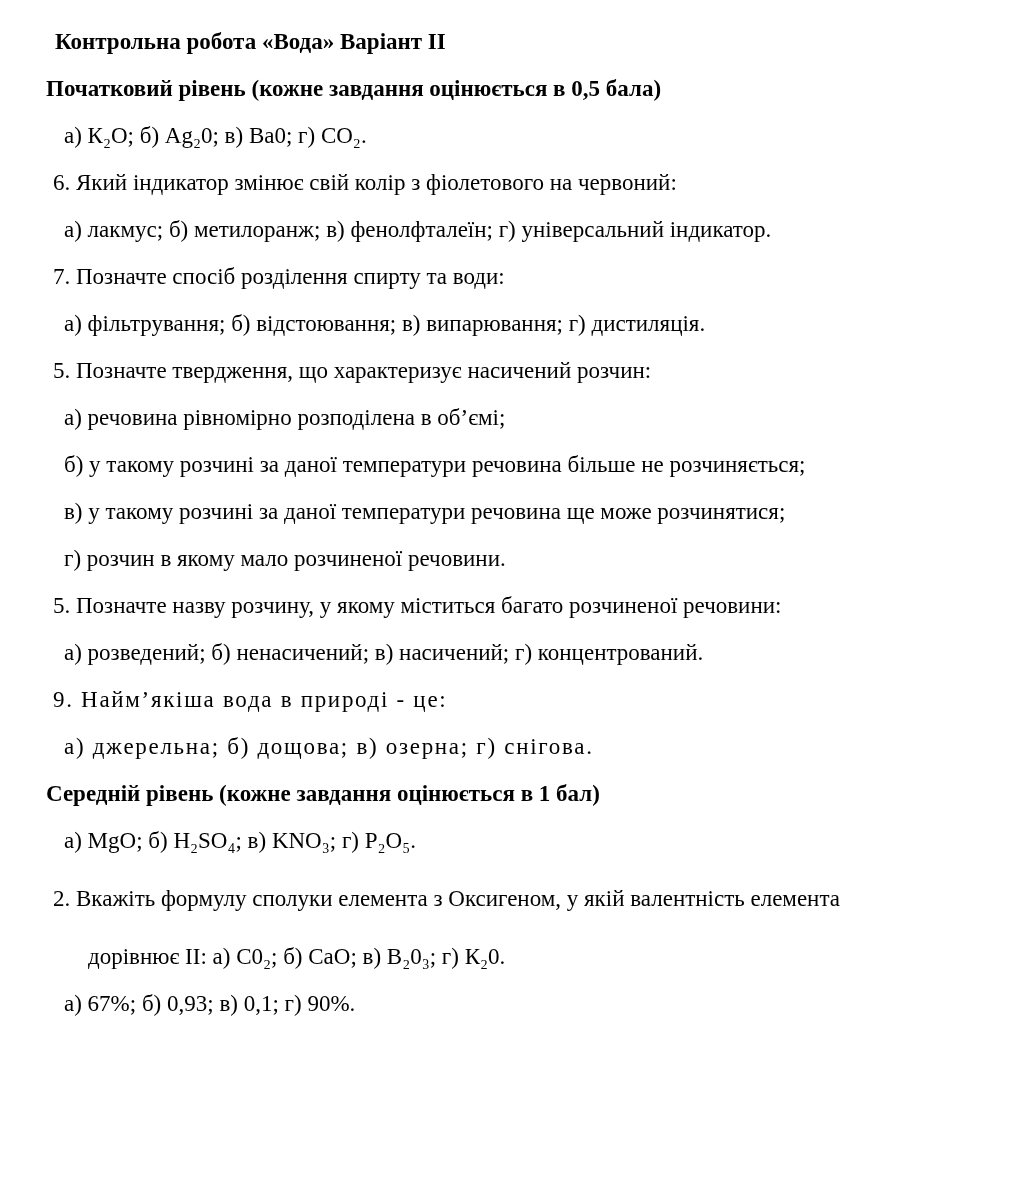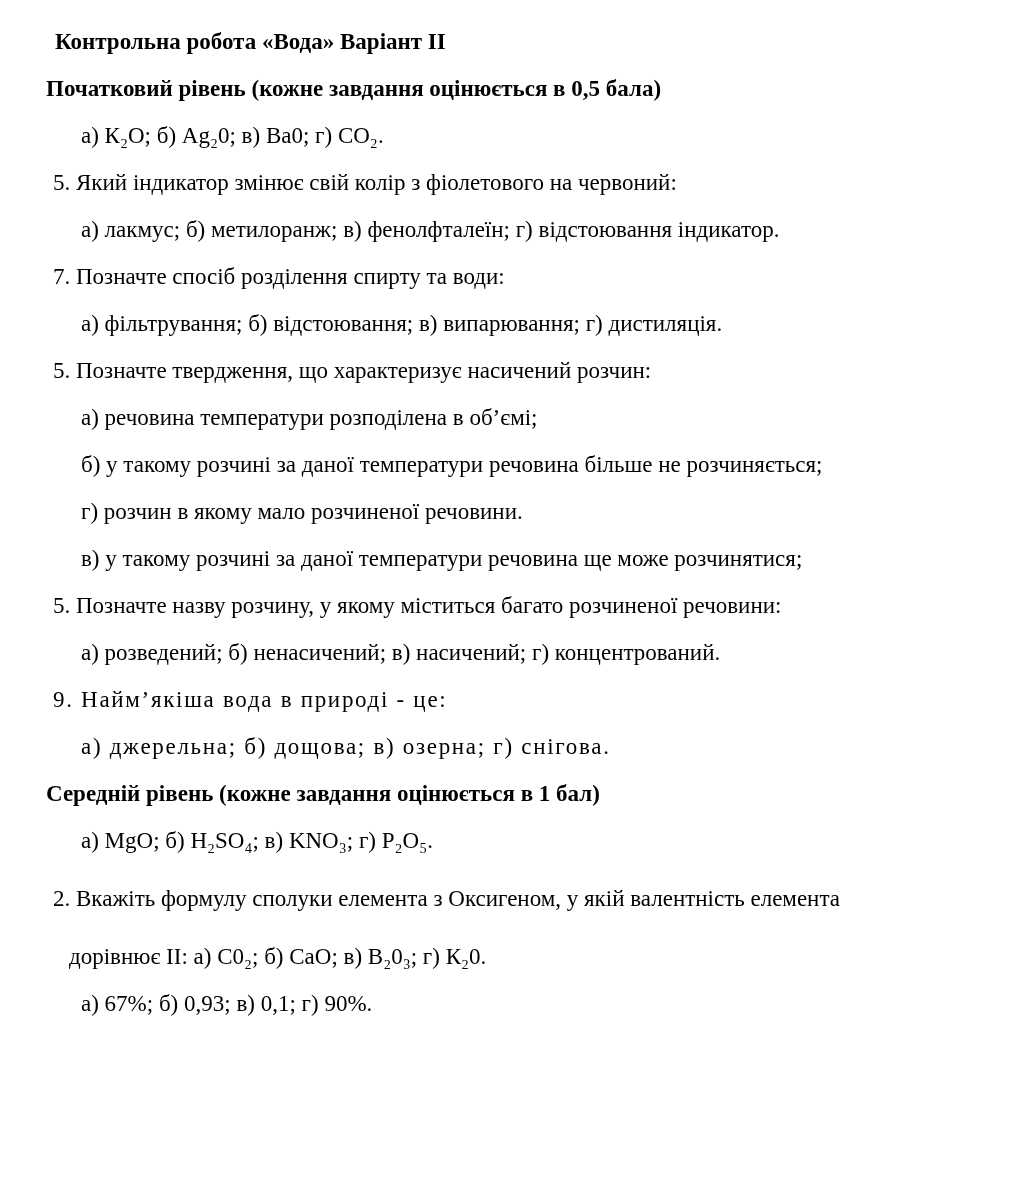--- a/index.html
+++ b/index.html
@@ -19,47 +19,47 @@
     overflow: hidden;
   }
   p {
     margin: 0;
     line-height: 47px;
     white-space: nowrap;
   }
   .title   { font-weight: bold; margin-left: 9px; }
   .heading { font-weight: bold; font-family: Liberation Serif, serif; }
   .q       { margin-left: 7px; }
-  .opt     { margin-left: 35px; }
-  .cont    { margin-left: 23px; }
+  .opt     { margin-left: 18px; }
+  .cont    { margin-left: 42px; }
   .tracked { letter-spacing: 1.7px; }
   .gap     { margin-top: 11px; }
 </style>
 </head>
 <body>
 
 <div class="page">
 
   <p class="title">Контрольна робота «Вода» Варіант ІІ</p>
 
   <p class="heading">Початковий рівень (кожне завдання оцінюється в 0,5 бала)</p>
 
   <p class="opt">а) К₂О; б) Ag₂0; в) Ва0; г) СО₂.</p>
 
-  <p class="q">5. Який індикатор змінює  свій колір з фіолетового на червоний:</p>
-  <p class="opt">а) лакмус; б) метилоранж; в) фенолфталеїн; г) відстоювання індикатор.</p>
+  <p class="q">6. Який індикатор змінює  свій колір з фіолетового на червоний:</p>
+  <p class="opt">а) лакмус; б) метилоранж; в) фенолфталеїн; г) універсальний індикатор.</p>
 
   <p class="q">7. Позначте спосіб розділення спирту та води:</p>
   <p class="opt">а) фільтрування; б) відстоювання; в) випарювання; г) дистиляція.</p>
 
   <p class="q">5. Позначте твердження, що характеризує насичений розчин:</p>
-  <p class="opt">а) речовина температури розподілена в об’ємі;</p>
+  <p class="opt">а) речовина рівномірно розподілена в об’ємі;</p>
   <p class="opt">б) у такому розчині за даної температури речовина більше не розчиняється;</p>
+  <p class="opt">в) у такому розчині за даної температури речовина ще може розчинятися;</p>
   <p class="opt">г) розчин в якому мало розчиненої речовини.</p>
-  <p class="opt">в) у такому розчині за даної температури речовина ще може розчинятися;</p>
 
   <p class="q">5. Позначте назву розчину, у якому міститься багато розчиненої речовини:</p>
   <p class="opt">а) розведений; б) ненасичений; в) насичений; г) концентрований.</p>
 
   <p class="q tracked">9. Найм’якіша вода в природі - це:</p>
   <p class="opt tracked">а) джерельна; б) дощова; в) озерна; г) снігова.</p>
 
   <p class="heading">Середній рівень (кожне завдання оцінюється в 1 бал)</p>
 
   <p class="opt">а) MgO; б) H₂SO₄; в) KNO₃; г) P₂O₅.</p>

